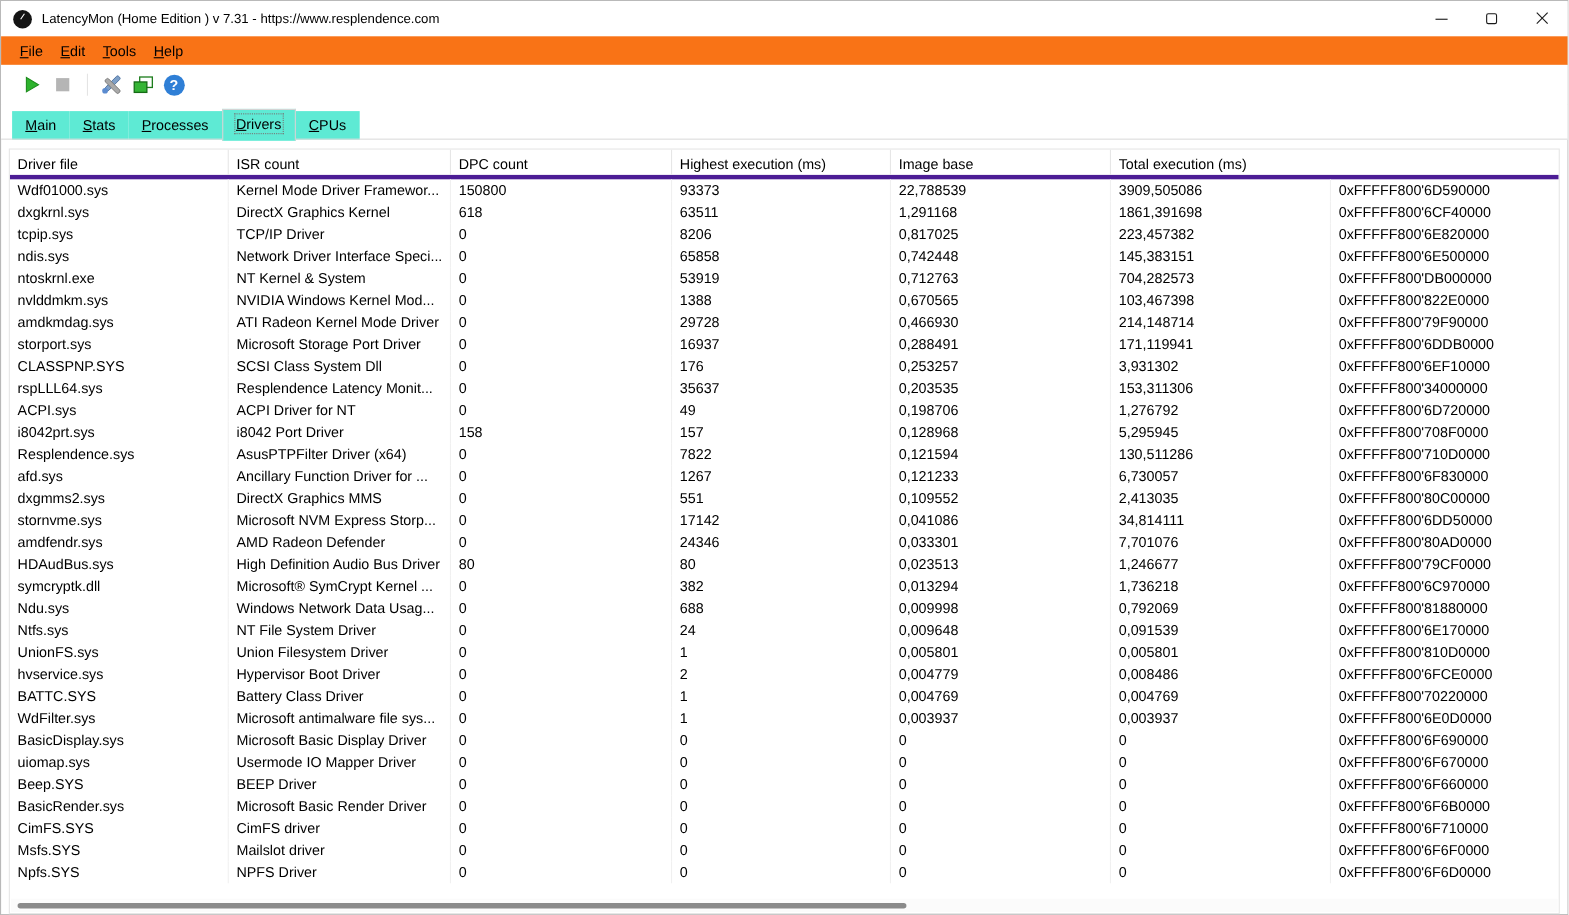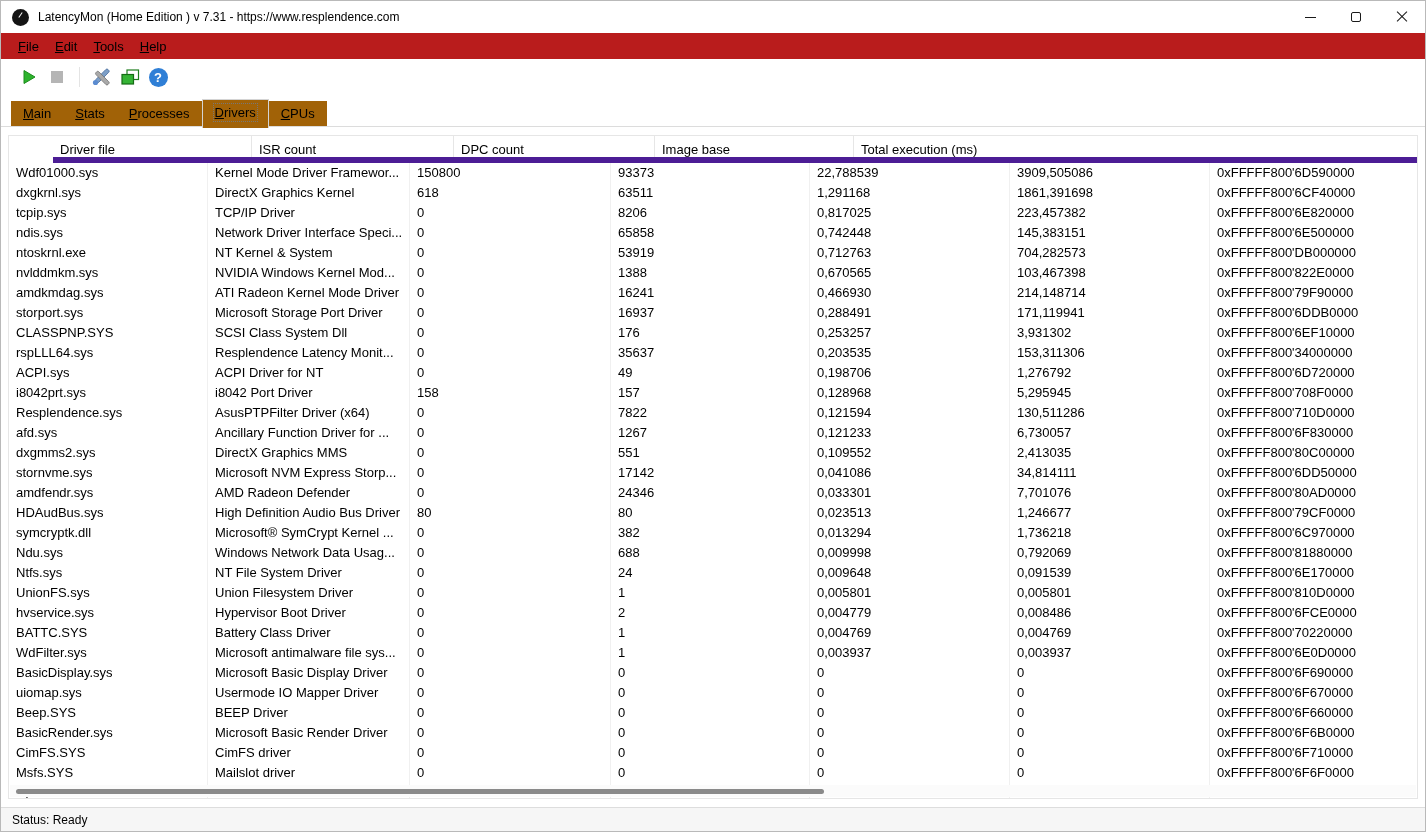--- a/index.html
+++ b/index.html
@@ -22,44 +22,44 @@
   .win-btn { width:46px; height:32px; display:flex; align-items:center; justify-content:center; cursor:default; }
   .glyph-min { width:11px; height:1px; background:#1a1a1a; }
   .glyph-max { width:10px; height:10px; border:1px solid #1a1a1a; border-radius:2px; }
   .glyph-close { position:relative; width:12px; height:12px; }
   .glyph-close::before,.glyph-close::after { content:''; position:absolute; left:-1px; top:5px;
       width:14px; height:1px; background:#1a1a1a; }
   .glyph-close::before { transform:rotate(45deg); }
   .glyph-close::after  { transform:rotate(-45deg); }
 
   
-  .menubar { flex:0 0 26px; display:flex; align-items:center; padding-left:9px; background:#b91c1c; }
+  .menubar { flex:0 0 26px; display:flex; align-items:center; padding-left:9px; background:#f97316; }
   .menu-item { padding:4px 8px; }
 
   
   .toolbar { flex:0 0 36px; display:flex; align-items:center; padding-left:14px; background:#fff; }
   .tool-btn { width:28px; height:28px; display:flex; align-items:center; justify-content:center; }
   .tool-sep { width:1px; height:20px; background:#e4e4e4; margin:0 8px; }
   .stop-square { width:12px; height:12px; background:#b5b5b5; }
   .help-circle { width:19px; height:19px; border-radius:50%; background:#2f7fd6;
       color:#fff; font-weight:bold; font-size:13px; display:flex; align-items:center; justify-content:center; }
   .help-circle::after { content:'?'; }
 
   
   .tabstrip { flex:0 0 32px; display:flex; align-items:flex-end; padding-left:10px; position:relative; background:#fff; }
   .tabstrip::after { content:''; position:absolute; left:0; right:0; bottom:0; height:1px; background:#dcdcdc; }
-  .tab { padding:5px 12px 6px; position:relative; background:#a16207; }
+  .tab { padding:5px 12px 6px; position:relative; background:#5eead4; }
   .tab.active { border:1px solid #d4d4d4; border-bottom:none; z-index:2; margin-bottom:-1px; padding-bottom:8px; }
   .tab.active .tab-label { outline:1px dotted #777; outline-offset:1px; }
 
   
   .table-area { flex:1 1 auto; margin:8px 7px 0 7px; border:1px solid #e6e6e6; position:relative;
                 overflow:hidden; background:#fff; }
   .thead { display:grid; grid-template-columns:199px 202px 201px 199px 200px 200px 1fr;
-           height:27px; border-bottom:6px solid #4c1d95;margin-left:44px; }
+           height:27px; border-bottom:4px solid #4c1d95; }
   .th { padding:6px 0 0 7px; border-right:1px solid #e6e6e6; white-space:nowrap; overflow:hidden; }
   .th:last-child { border-right:none; }
   .tr { display:grid; grid-template-columns:199px 202px 201px 199px 200px 200px 1fr; height:20px; }
   .td { padding:2px 0 0 7px; border-right:1px solid #f0f0f0; white-space:nowrap; overflow:hidden; }
   .td:last-child { border-right:none; }
   .hscroll { position:absolute; left:1px; right:1px; bottom:1px; height:12px; background:#fbfbfb; }
   .hthumb { position:absolute; left:6px; top:4px; width:808px; height:5px; background:#8a8a8a; border-radius:3px; }
 
   
   .statusbar { flex:0 0 24px; border-top:1px solid #ddd; background:#f6f6f6;
@@ -127,20 +127,21 @@
       <div class="tab"><span class="tab-label"><u>P</u>rocesses</span></div>
       <div class="tab active"><span class="tab-label"><u>D</u>rivers</span></div>
       <div class="tab"><span class="tab-label"><u>C</u>PUs</span></div>
     </div>
 
   <div class="table-area">
     <div class="thead" id="thead">
         <div class="th">Driver file</div>
         <div class="th">ISR count</div>
         <div class="th">DPC count</div>
+        <div class="th">Highest execution (ms)</div>
         <div class="th">Image base</div>
         <div class="th">Total execution (ms)</div>
       </div>
     <div class="tbody" id="tbody">
         <div class="tr">
           <div class="td">Wdf01000.sys</div>
           <div class="td">Kernel Mode Driver Framewor...</div>
           <div class="td">150800</div>
           <div class="td">93373</div>
           <div class="td">22,788539</div>
@@ -189,21 +190,21 @@
           <div class="td">0</div>
           <div class="td">1388</div>
           <div class="td">0,670565</div>
           <div class="td">103,467398</div>
           <div class="td">0xFFFFF800'822E0000</div>
         </div>
         <div class="tr">
           <div class="td">amdkmdag.sys</div>
           <div class="td">ATI Radeon Kernel Mode Driver</div>
           <div class="td">0</div>
-          <div class="td">16241</div>
+          <div class="td">29728</div>
           <div class="td">0,466930</div>
           <div class="td">214,148714</div>
           <div class="td">0xFFFFF800'79F90000</div>
         </div>
         <div class="tr">
           <div class="td">storport.sys</div>
           <div class="td">Microsoft Storage Port Driver</div>
           <div class="td">0</div>
           <div class="td">16937</div>
           <div class="td">0,288491</div>
@@ -425,17 +426,14 @@
           <div class="td">0</div>
           <div class="td">0</div>
           <div class="td">0xFFFFF800'6F6D0000</div>
         </div>
       </div>
     <div class="hscroll">
       <div class="hthumb"></div>
     </div>
   </div>
 
-  <div class="statusbar">
-    <span>Status: Ready</span>
-  </div>
 
 </div>
 
 </body></html>

